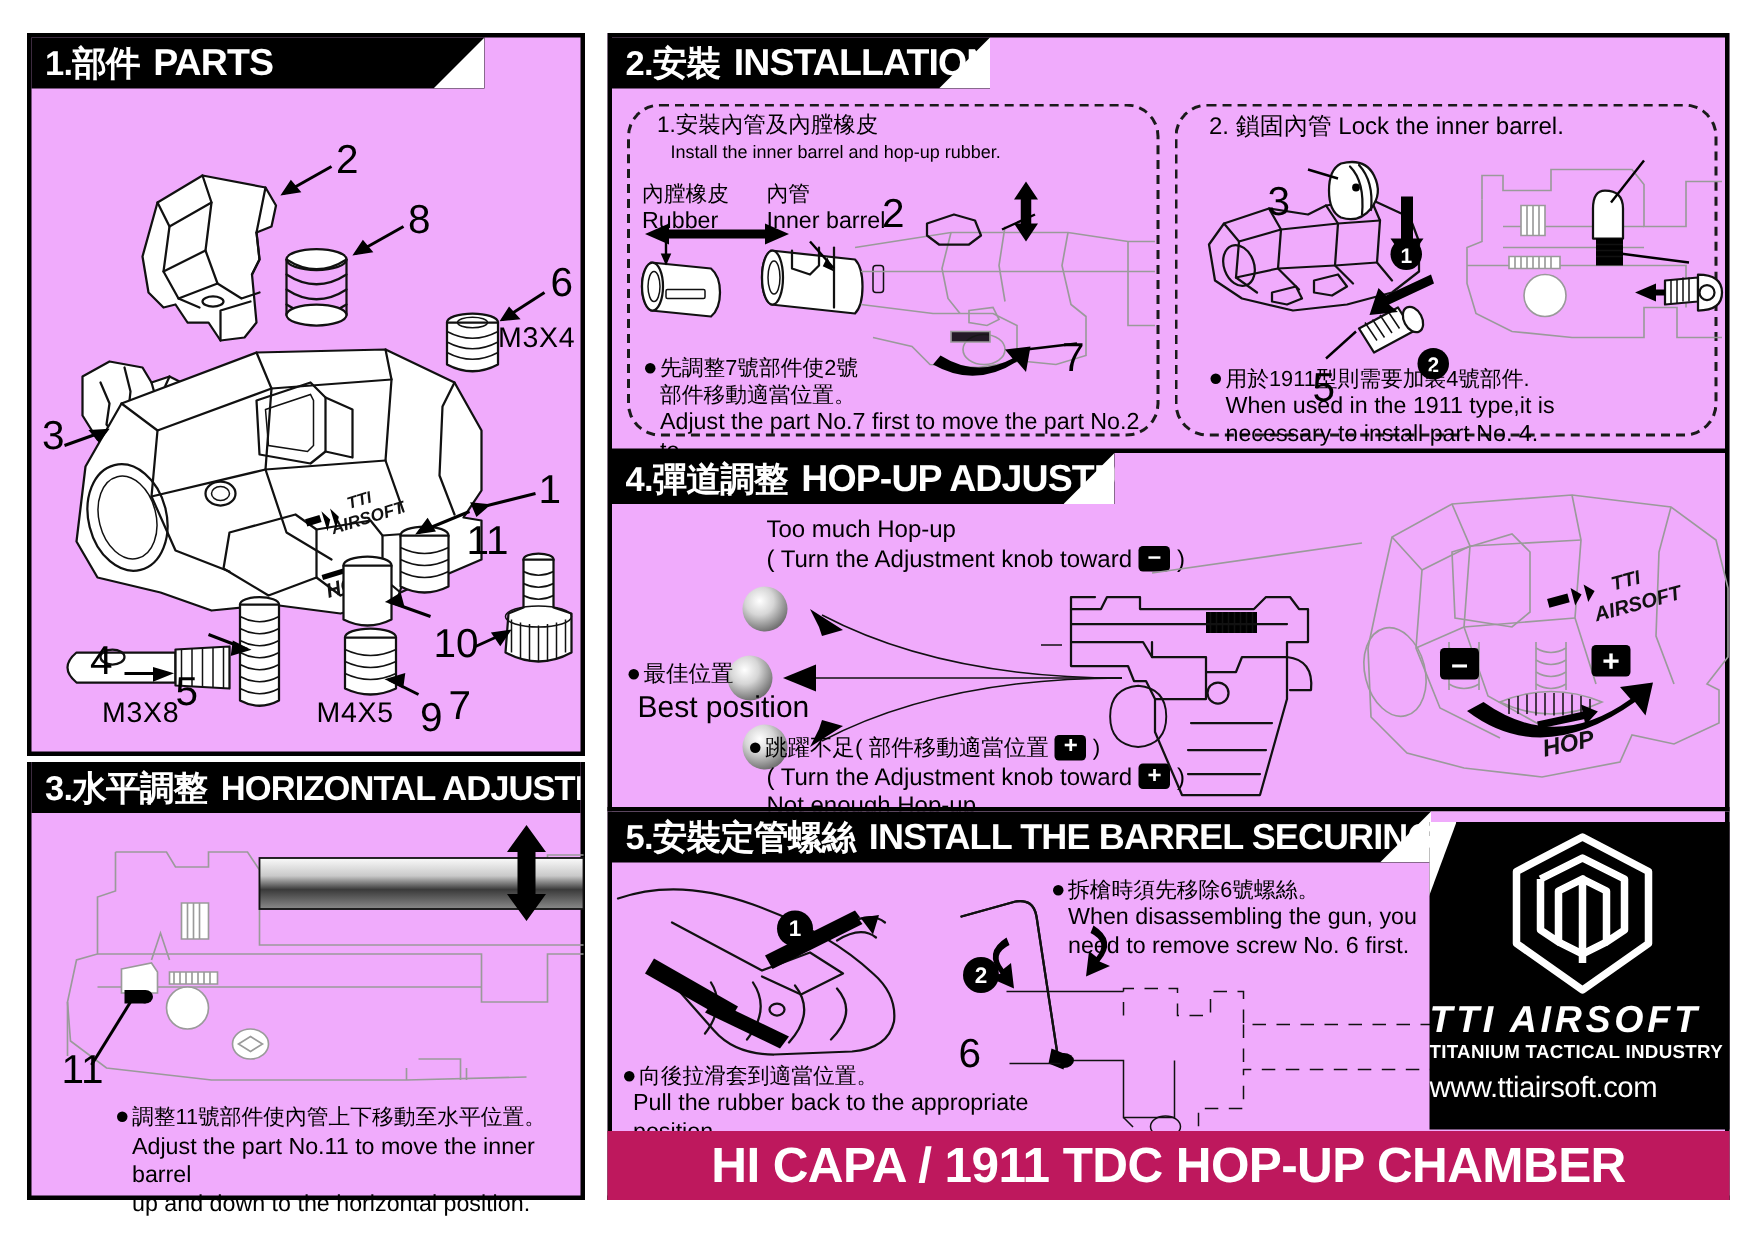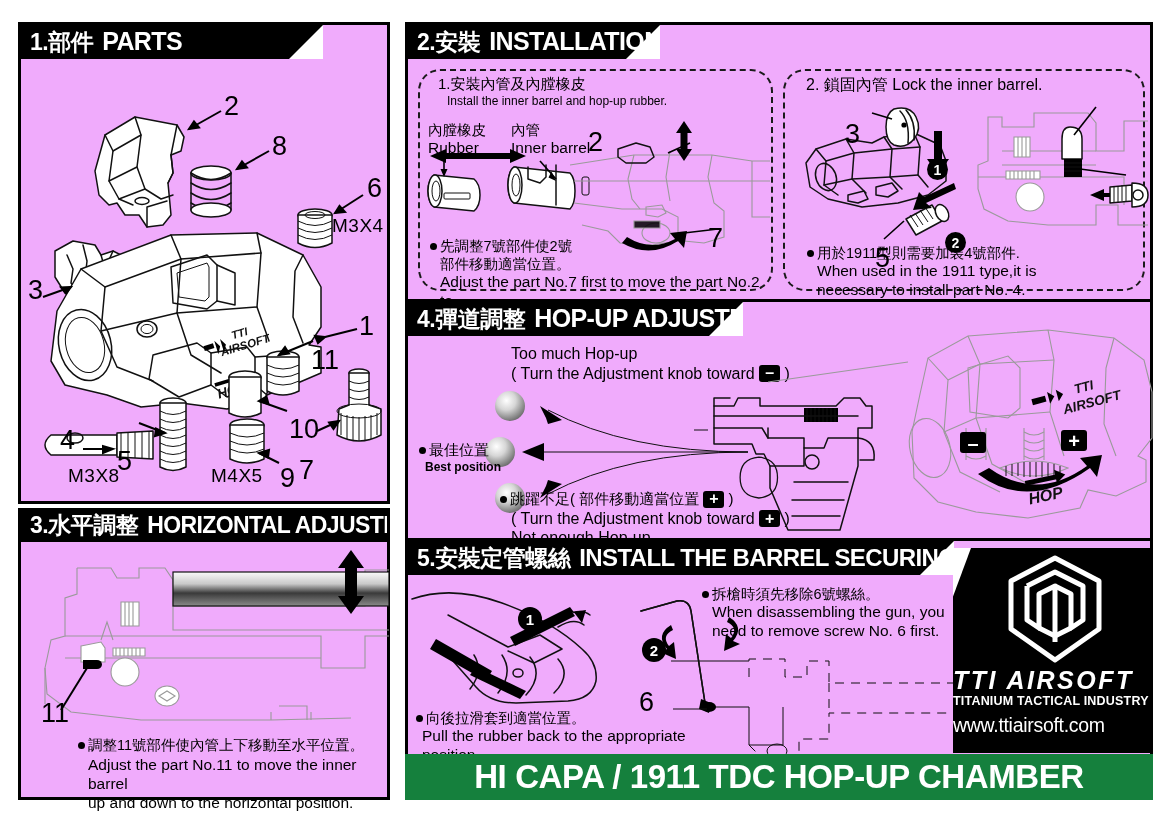--- a/index.html
+++ b/index.html
@@ -37,21 +37,21 @@
   
   svg{display:block;overflow:visible;}
   .st{fill:none;stroke:#111;stroke-width:1.5;stroke-linejoin:round;stroke-linecap:round;}
   .stT{fill:none;stroke:#111;stroke-width:1;}
   .stW{fill:#fff;stroke:#111;stroke-width:1.5;stroke-linejoin:round;}
   .stL{fill:none;stroke:#9a9a9a;stroke-width:1.1;}
   .stLW{fill:#fff;stroke:#9a9a9a;stroke-width:1.1;}
   .blk{fill:#000;}
 
   
-  #titlebar{position:absolute;left:405px;top:754px;width:748px;height:46px;background:#15803d;
+  #titlebar{position:absolute;left:405px;top:754px;width:748px;height:46px;background:#be185d;
      display:flex;align-items:center;justify-content:center;}
   #titlebar span{color:#fff;font-size:33px;font-weight:700;letter-spacing:-.4px;
      font-family:"Liberation Sans",sans-serif;}
 
   
   #logoblk{position:absolute;left:953px;top:548px;width:200px;height:205px;background:#000;overflow:hidden;}
   #logoblk .wedge{position:absolute;left:-58px;top:0;width:76px;height:100%;background:#fff;
       clip-path:polygon(100% 0,0 100%,0 0);}
   .brand{position:absolute;left:0;width:100%;text-align:left;color:#fff;}
   .brand.b1{top:118px;font-size:25px;font-weight:700;font-style:italic;letter-spacing:2.5px;}
@@ -488,21 +488,21 @@
         <path d="M104 54 l22 -9 0 18 z"></path>
         <path d="M122 100 l22 -14 -14 -4 -2 6 z"></path>
       </g>
       <circle cx="92" cy="8" r="15" fill="url(#ballG)"></circle>
       <circle cx="82" cy="54" r="15" fill="url(#ballG)"></circle>
       <circle cx="92" cy="100" r="15" fill="url(#ballG)"></circle>
     </svg>
 
     <div style="position:absolute;left:11px;top:139px;">
       <div class="cnline" style="font-size:15px;"><span class="bullet"></span><span>最佳位置</span></div>
-      <div class="enline" style="margin-left:6px;font-size:12px;font-weight:bold;">Best position</div>
+      <div class="enline" style="margin-left:6px;font-size:20px;">Best position</div>
     </div>
 
     <div style="position:absolute;left:92px;top:188px;">
       <div class="cnline" style="font-size:15px;"><span class="bullet"></span><span>跳躍不足( 部件移動適當位置</span> <span class="pmbox">+</span> <span>)</span></div>
       <div class="enline" style="margin-left:11px;font-size:16px;"><span>( Turn the Adjustment knob toward</span> <span class="pmbox">+</span> <span>)</span></div>
       <div class="enline" style="margin-left:11px;font-size:16px;">Not enough Hop-up</div>
     </div>
 
     <svg style="position:absolute;left:300px;top:80px;" width="220" height="150" viewBox="0 0 220 150">
       <g>

